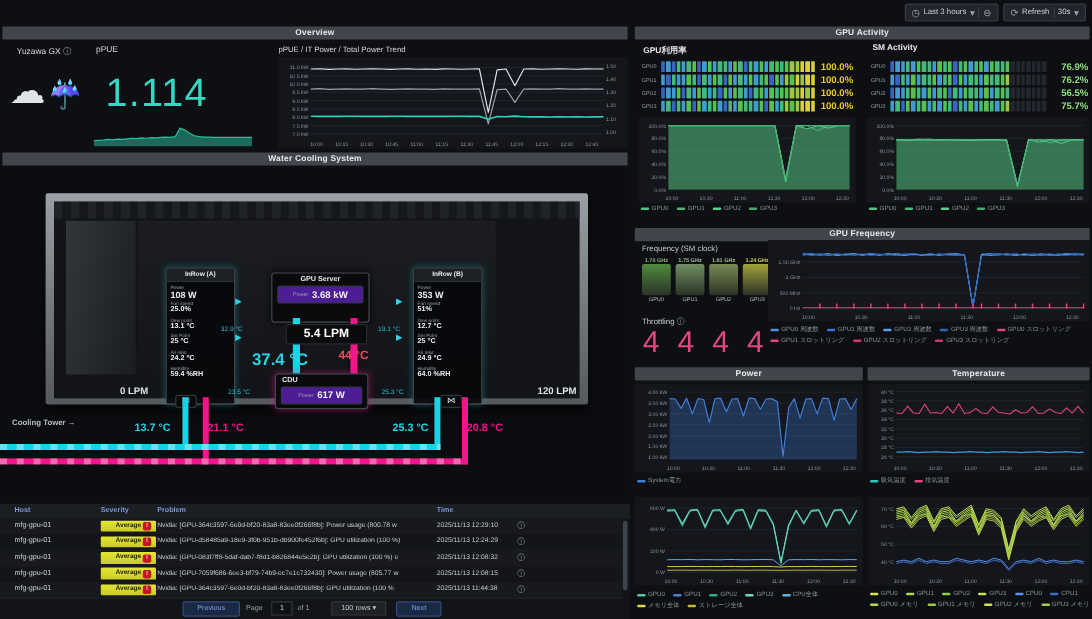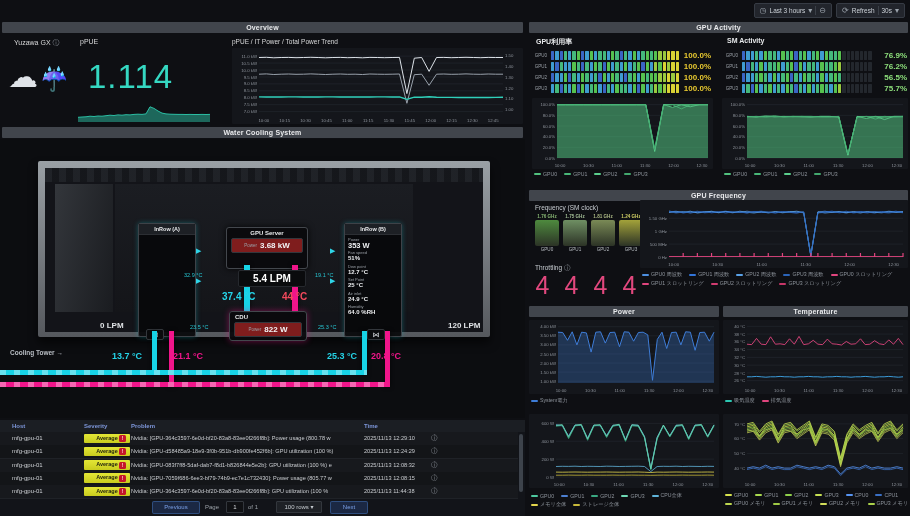--- a/index.html
+++ b/index.html
@@ -33,21 +33,21 @@
   .thermo{width:3px;height:8px;background:#dfe3e8;border-radius:2px;position:relative;margin-right:1px;}
   .thermo:after{content:"";position:absolute;bottom:-2px;left:-1.5px;width:6px;height:6px;border-radius:50%;background:#dfe3e8;}
   .drop{width:6px;height:7px;background:#dfe3e8;clip-path:polygon(50% 0,92% 62%,78% 92%,50% 100%,22% 92%,8% 62%);}
   .unit{position:absolute;background:rgba(8,9,11,.93);border:1px solid #3e4248;border-radius:2px;box-shadow:0 0 5px rgba(25,199,212,.35);overflow:hidden;}
   .unit .ut{font-size:5.5px;font-weight:bold;color:#e6e8ea;text-align:center;padding:2px 0;border-bottom:1px solid #2c2f34;background:#1d2025;}
   .unit .fl{font-size:4px;color:#9aa0a7;padding:1.5px 3px 0;}
   .unit .fv{font-size:6px;font-weight:bold;color:#eceef0;padding:0 3px;line-height:7px;}
   .unit .fv.big{font-size:7.5px;}
   .srv{position:absolute;background:rgba(9,10,13,.95);border:1px solid #43474d;border-radius:3px;box-shadow:0 0 6px rgba(0,0,0,.8);}
   .srv .st{font-size:6px;font-weight:bold;color:#e8eaec;text-align:center;padding:2px 0 1px;}
-  .srv .inner{margin:1px 4px 3px;background:#7f1d1d;border:1px solid #33373d;border-radius:2px;display:flex;align-items:center;justify-content:center;gap:3px;padding:2px 0;}
+  .srv .inner{margin:1px 4px 3px;background:#4c1d95;border:1px solid #33373d;border-radius:2px;display:flex;align-items:center;justify-content:center;gap:3px;padding:2px 0;}
   .srv .pl{font-size:4.5px;color:#9aa0a7;}
   .srv .pv{font-size:8px;font-weight:bold;color:#f2f3f5;}
   .pipe-v{position:absolute;box-shadow:0 0 4px rgba(0,0,0,.7);}
   .pipe-h{position:absolute;background-size:14px 100%;}
   .dash{background-image:repeating-linear-gradient(90deg,rgba(255,255,255,.35) 0 6px,rgba(0,0,0,0) 6px 14px);}
   .flowbox{position:absolute;background:#0a0b0d;border-radius:2px;color:#fff;font-size:10px;font-weight:bold;text-align:center;border:1px solid #26292e;}
   .valve{position:absolute;width:16px;height:9px;background:#0a0b0d;border-radius:2px;color:#dfe3e8;font-size:7px;line-height:9px;text-align:center;border:1px solid #33373c;}
   
   .tbl-h{position:absolute;font-size:6px;font-weight:bold;color:#7d96d9;}
   .tr{position:absolute;left:0;width:518px;height:13px;border-bottom:1px solid #1f2227;}
@@ -157,20 +157,34 @@
       <div class="container-inner">
         <div class="vents"></div>
         <div class="sidepanel"></div>
         <div class="backwall"></div>
       </div>
     </div>
 
 
     <div class="unit" style="left:138px;top:84px;width:56px;height:112px;">
       <div class="ut">InRow (A)</div>
+      <div>
+          <div class="fl">Power</div>
+          <div class="fv big">108 W</div>
+          <div class="fl">Fan speed</div>
+          <div class="fv">25.0%</div>
+          <div class="fl">Dew point</div>
+          <div class="fv">13.1 °C</div>
+          <div class="fl">Set Point</div>
+          <div class="fv">25 °C</div>
+          <div class="fl">Air inlet</div>
+          <div class="fv">24.2 °C</div>
+          <div class="fl">Humidity</div>
+          <div class="fv">59.4 %RH</div>
+        </div>
     </div>
     <div class="unit" style="left:344px;top:84px;width:56px;height:112px;">
       <div class="ut">InRow (B)</div>
       <div>
           <div class="fl">Power</div>
           <div class="fv big">353 W</div>
           <div class="fl">Fan speed</div>
           <div class="fv">51%</div>
           <div class="fl">Dew point</div>
           <div class="fv">12.7 °C</div>
@@ -187,28 +201,28 @@
       <div class="st">GPU Server</div>
       <div class="inner">
           <span class="pl">Power</span>
         <span class="pv">3.68 kW</span>
         </div>
     </div>
 
     <div class="pipe-v" style="left:244px;top:126px;width:6px;height:48px;background:#17d3e6;"></div>
     <div class="pipe-v" style="left:292px;top:126px;width:6px;height:48px;background:#f0158a;"></div>
     <div class="flowbox" style="left:238px;top:131px;width:66px;height:15px;line-height:15px;">5.4 LPM</div>
-    <div class="lbl" style="left:210px;top:152px;font-size:10px;font-weight:bold;color:#25d4e8;margin-left:12px;">37.4 °C</div>
+    <div class="lbl" style="left:210px;top:152px;font-size:14px;font-weight:bold;color:#25d4e8;">37.4 °C</div>
     <div class="lbl" style="left:282px;top:152px;font-size:10px;font-weight:bold;color:#f2495c;text-align:right;">44 °C</div>
 
     <div class="srv" style="left:229px;top:172px;width:76px;height:28px;box-shadow:0 0 6px rgba(240,21,138,.45);">
       <div class="st" style="text-align:left;padding-left:5px;">CDU</div>
       <div class="inner">
           <span class="pl">Power</span>
-        <span class="pv">822 W</span>
+        <span class="pv">617 W</span>
         </div>
     </div>
 
     <div class="lbl" style="left:196px;top:108px;font-size:7px;color:#2fd5e8;">▶</div>
     <div class="lbl" style="left:196px;top:138px;font-size:7px;color:#2fd5e8;">▶</div>
     <div class="lbl" style="left:330px;top:108px;font-size:7px;color:#2fd5e8;">▶</div>
     <div class="lbl" style="left:330px;top:138px;font-size:7px;color:#2fd5e8;">▶</div>
 
     <div class="lbl" style="left:184px;top:133px;font-size:5.5px;color:#27c3d0;">32.9 °C</div>
     <div class="lbl" style="left:315px;top:133px;font-size:5.5px;color:#27c3d0;">19.1 °C</div>
@@ -224,21 +238,21 @@
     <div class="pipe-v" style="left:169px;top:192px;width:5px;height:56px;background:#f0158a;"></div>
     <div class="pipe-v" style="left:362px;top:192px;width:5px;height:44px;background:#17d3e6;"></div>
     <div class="pipe-v" style="left:385px;top:192px;width:5px;height:56px;background:#f0158a;"></div>
     <div class="pipe-h dash" style="left:0;top:231px;width:367px;height:5px;background-color:#17d3e6;"></div>
     <div class="pipe-h dash" style="left:0;top:243px;width:390px;height:5px;background-color:#f0158a;"></div>
 
     <div class="lbl" style="left:10px;top:210px;font-size:6.5px;color:#b9bec4;font-weight:bold;">Cooling Tower →</div>
     <div class="lbl" style="left:112px;top:212px;font-size:9px;font-weight:bold;color:#25d4e8;">13.7 °C</div>
     <div class="lbl" style="left:173px;top:212px;font-size:9px;font-weight:bold;color:#f0158a;">21.1 °C</div>
     <div class="lbl" style="left:327px;top:212px;font-size:9px;font-weight:bold;color:#25d4e8;">25.3 °C</div>
-    <div class="lbl" style="left:371px;top:212px;font-size:9px;font-weight:bold;color:#f0158a;">20.8 °C</div>
+    <div class="lbl" style="left:389px;top:212px;font-size:9px;font-weight:bold;color:#f0158a;">20.8 °C</div>
   </div>
 
   <div class="abs" style="left:0;top:420px;width:525px;height:96px;background:#121419;">
     <div class="abs" style="left:0;top:0;width:525px;height:12px;background:#1b1e23;">
       <span class="tbl-h" style="left:12px;top:3px;">Host</span>
       <span class="tbl-h" style="left:84px;top:3px;">Severity</span>
       <span class="tbl-h" style="left:131px;top:3px;">Problem</span>
       <span class="tbl-h" style="left:364px;top:3px;">Time</span>
     </div>
     <div class="abs" style="left:0;top:12px;width:525px;height:67px;">

